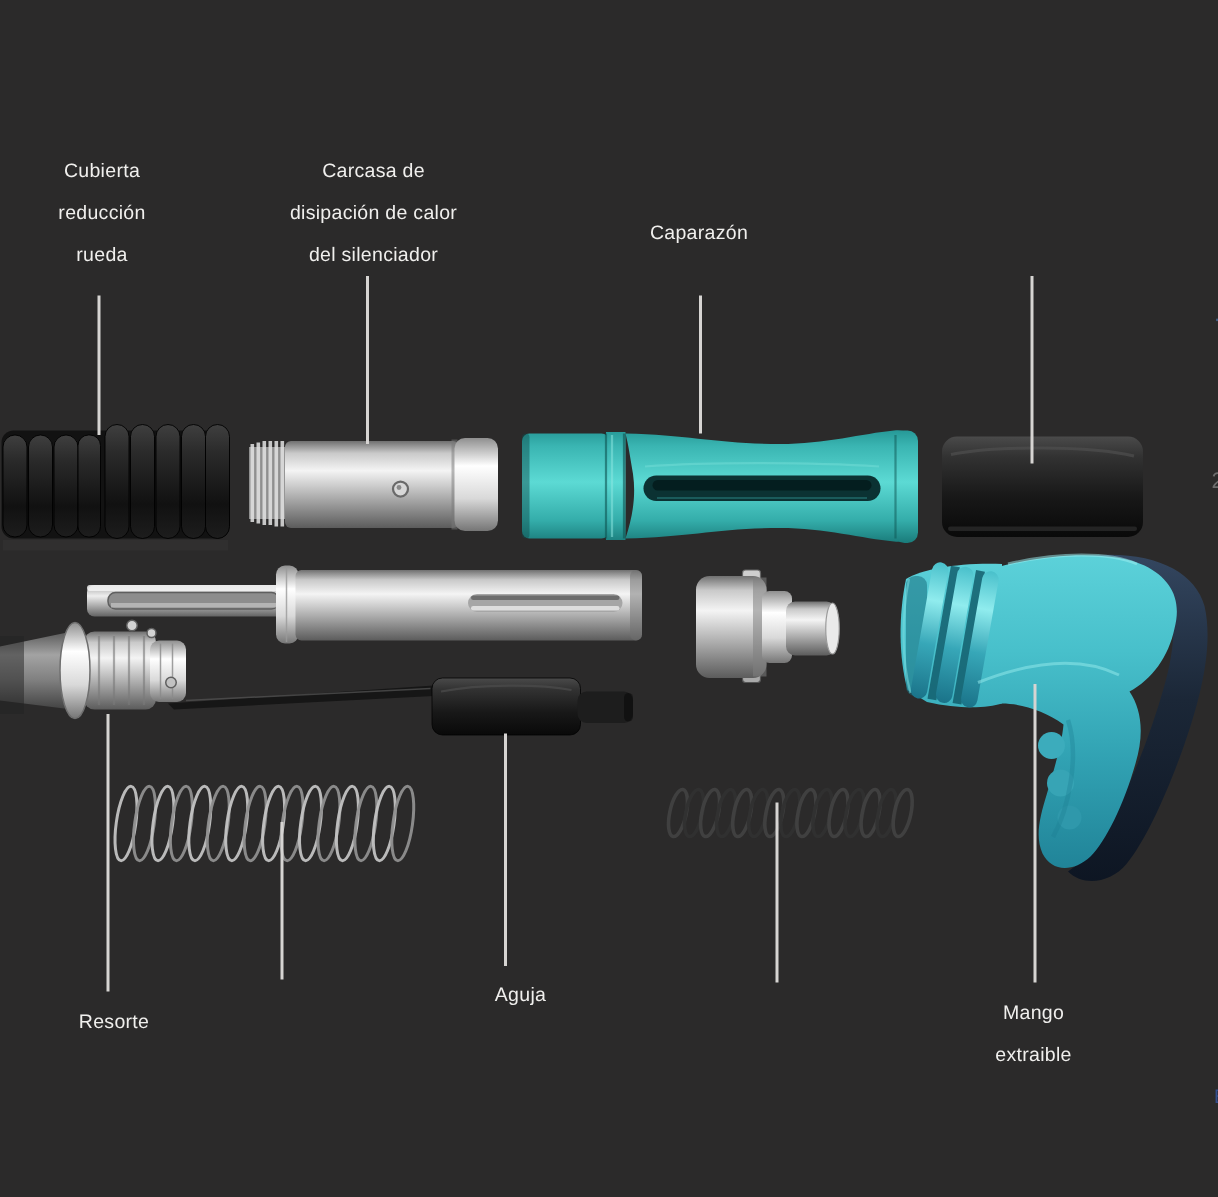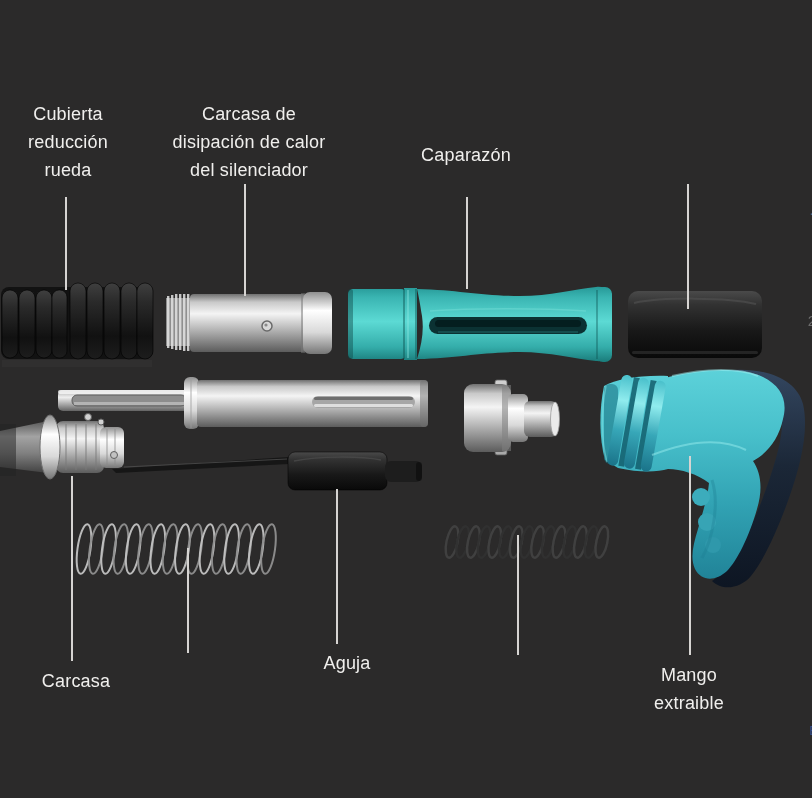--- a/index.html
+++ b/index.html
@@ -2,21 +2,21 @@
 <html><head>
 <meta charset="utf-8">
 <style>
   html,body{margin:0;padding:0;background:#2b2a2a;}
   .stage{
     position:relative;width:812px;height:798px;background:#2b2a2a;
     overflow:hidden;font-family:"Liberation Sans","DejaVu Sans",sans-serif;
   }
   .stage svg{position:absolute;left:0;top:0;}
   .label{
-    position:absolute;color:#f0efed;font-size:18px;line-height:28px;
+    position:absolute;color:#f0efed;font-size:13px;line-height:28px;
     text-align:center;white-space:pre-line;transform:translateX(-50%);
     letter-spacing:.2px;
   }
   .frag{position:absolute;font-size:15px;line-height:1;user-select:none;}
 </style>
 </head>
 <body>
 
 <div class="stage">
 
@@ -266,21 +266,21 @@
   </g>
 </svg>
 
   <div class="label" style="left:68px;top:100px">Cubierta
 reducción
 rueda</div>
   <div class="label" style="left:466px;top:141px">Caparazón</div>
   <div class="label" style="left:249px;top:100px">Carcasa de
 disipación de calor
 del silenciador</div>
-  <div class="label" style="left:76px;top:667px">Carcasa</div>
+  <div class="label" style="left:76px;top:667px">Resorte</div>
   <div class="label" style="left:347px;top:649px">Aguja</div>
   <div class="label" style="left:689px;top:661px">Mango
 extraible</div>
 
   <span class="frag" style="right:-2px;top:205px;color:#4a6ea0;opacity:.8">·</span>
   <span class="frag" style="right:-4px;top:313px;color:#7d7d7d;opacity:.8">2</span>
 
   <span class="frag" style="right:-6px;top:724px;color:#3758a8;opacity:.8;font-size:13px">B</span>
 </div>
 

